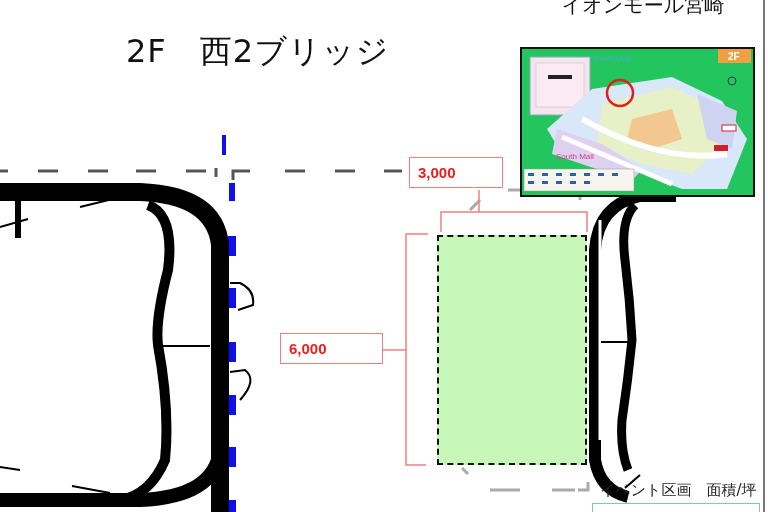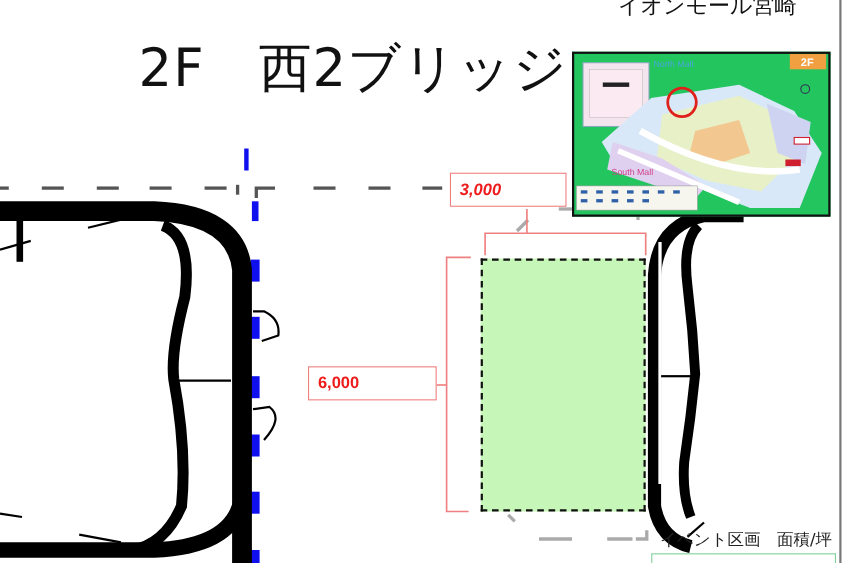--- a/index.html
+++ b/index.html
@@ -1,18 +1,18 @@
 <!DOCTYPE html>
 <html><head>
 <meta charset="utf-8">
 <style>
   html, body { margin:0; padding:0; }
   body { width:768px; height:512px; overflow:hidden; background:#ffffff; position:relative; font-family:"DejaVu Sans", sans-serif; }
   .abs { position:absolute; }
-  #title { left:126px; top:30px; font-size:48px; color:#111; letter-spacing:1px; white-space:pre; font-family:"DejaVu Sans", sans-serif; }
+  #title { left:126px; top:30px; font-size:32px; color:#111; letter-spacing:1px; white-space:pre; font-family:"DejaVu Sans", sans-serif; }
   #map-title { left:528px; top:-8px; width:230px; text-align:center; font-size:20px; line-height:26px; color:#111; }
   #minimap { left:520px; top:47px; width:231px; height:146px; border:2px solid #111; background:#22c55e; overflow:hidden; }
   .dim-box { border:1.5px solid #f08080; background:#fff; color:#ee1c1c; font-weight:bold; font-size:15px; font-family:"Liberation Sans", sans-serif; box-sizing:border-box; padding-left:8px; display:flex; align-items:center; }
   #event-area { left:437px; top:235px; width:150px; height:230px; background:#c6f7b8; border:2.5px dashed #111; box-sizing:border-box; }
   #legend-label { left:600px; top:481px; font-size:15px; color:#222; white-space:pre; }
   #legend-box { left:592px; top:503px; width:168px; height:20px; border:1.5px solid #7fcf98; box-sizing:border-box; background:#fff; }
   #right-border { left:763px; top:0; width:2px; height:512px; background:#777; }
 </style>
 </head>
 <body>
@@ -121,21 +121,21 @@
       <rect x="90" y="124" width="6" height="3"></rect>
         <rect x="6" y="132" width="6" height="3"></rect>
         <rect x="20" y="132" width="6" height="3"></rect>
       <rect x="34" y="132" width="6" height="3"></rect>
         <rect x="48" y="132" width="6" height="3"></rect>
         <rect x="62" y="132" width="6" height="3"></rect>
     </g>
   </svg>
 </div>
 
-<div class="abs dim-box" style="left:409px;top:157px;width:106px;height:31px;font-style:italic;">3,000</div>
-<div class="abs dim-box" style="left:280px;top:333px;width:117px;height:31px;">6,000</div>
+<div class="abs dim-box" style="left:409px;top:157px;width:94px;height:31px;">3,000</div>
+<div class="abs dim-box" style="left:280px;top:333px;width:103px;height:31px;">6,000</div>
 
 <div id="event-area" class="abs"></div>
 
 <div id="legend-label" class="abs">イベント区画　面積/坪</div>
 <div id="legend-box" class="abs"></div>
 
 <div id="right-border" class="abs"></div>
 
 </body></html>

